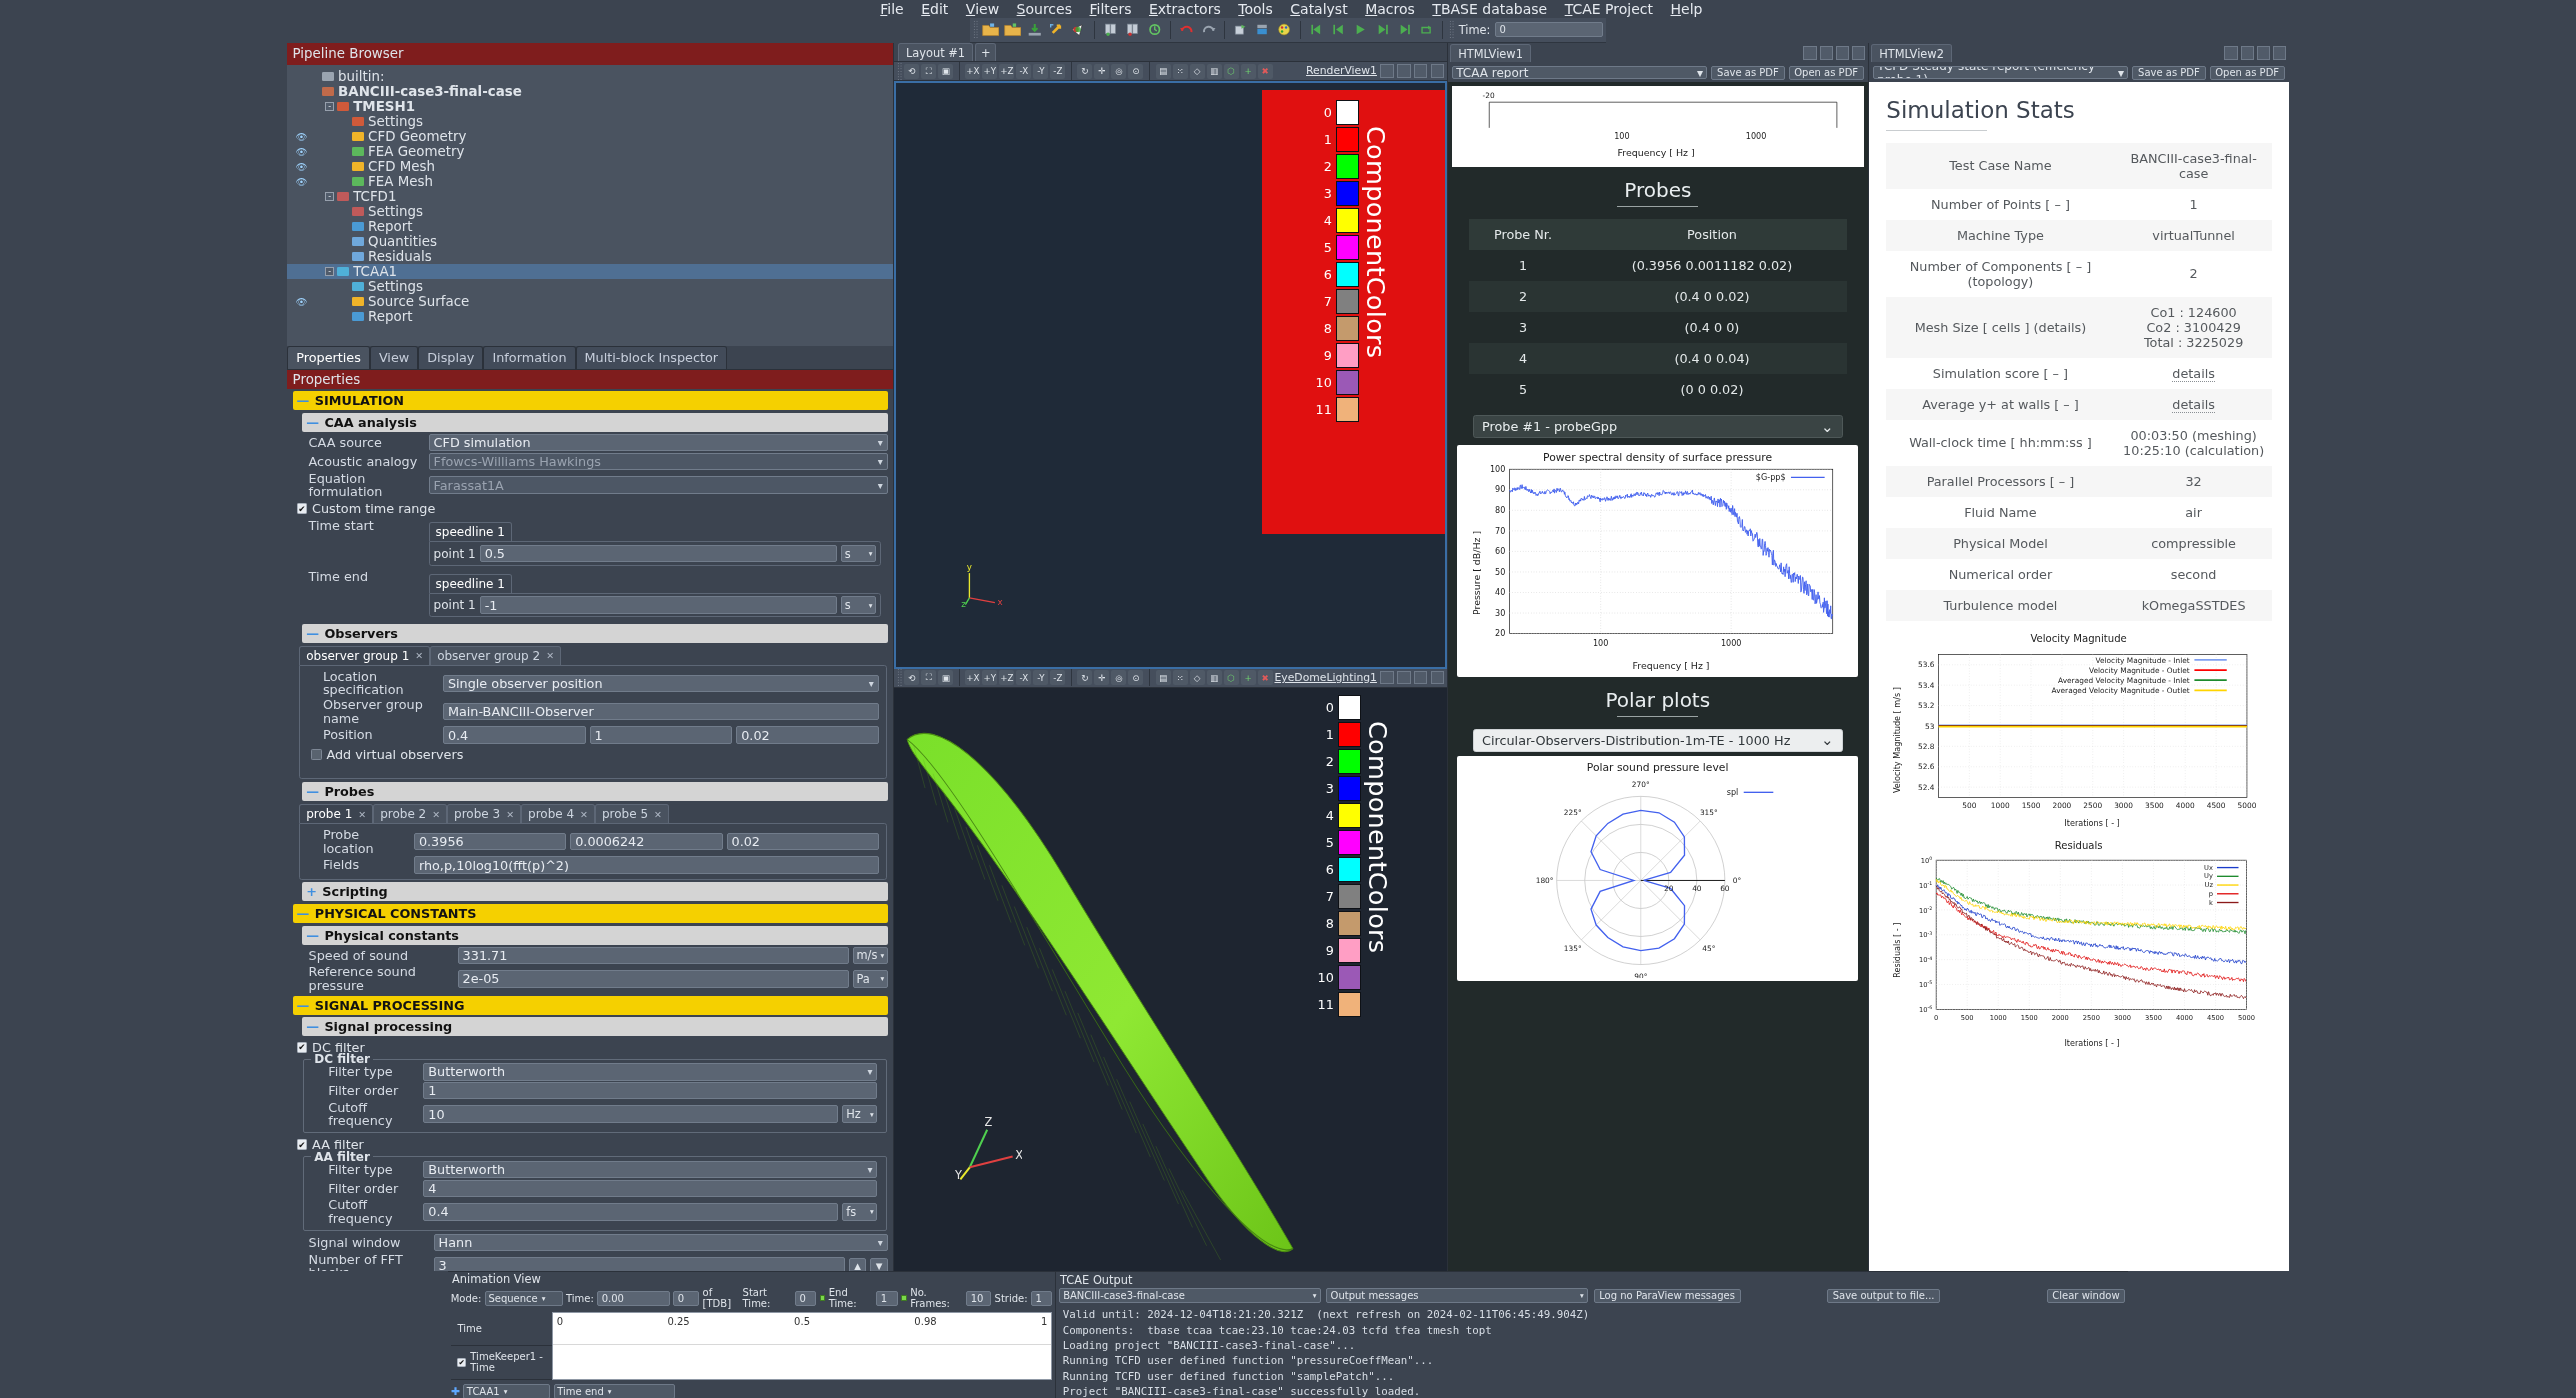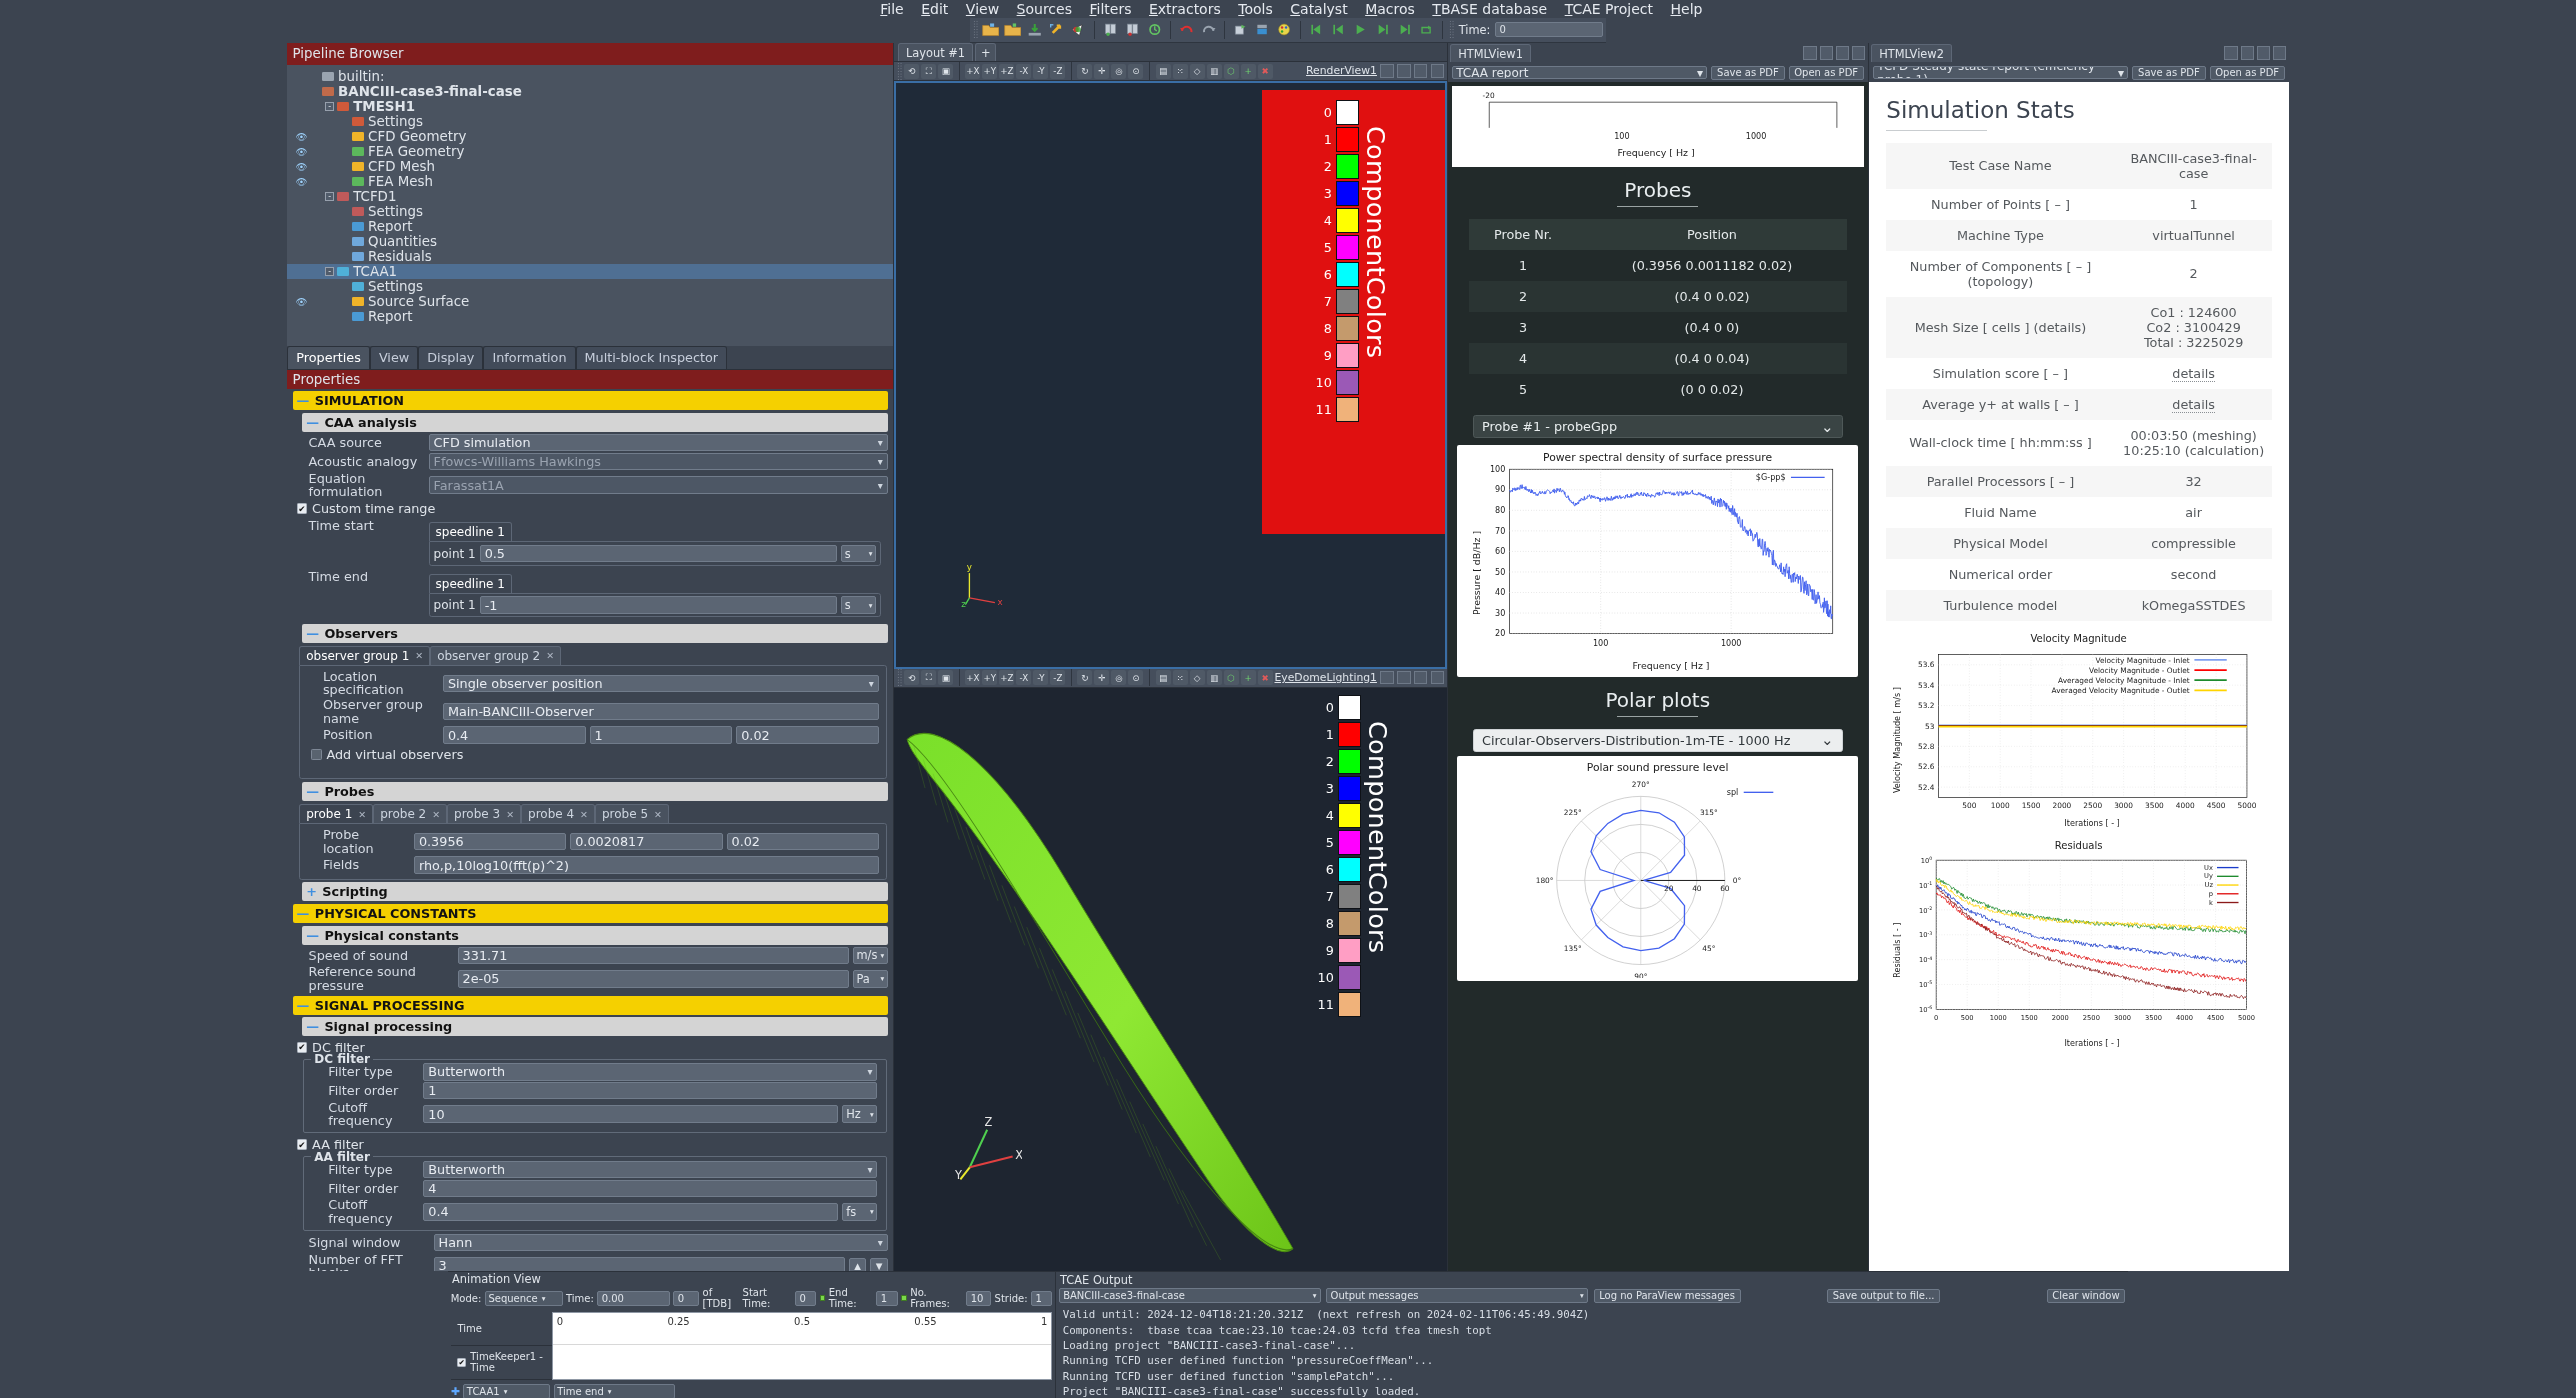--- a/index.html
+++ b/index.html
@@ -560,21 +560,21 @@
             </div>
             <div class="t">
               <span>probe 5</span>
               <span class="x">✕</span>
             </div>
           </div>
         <div class="subpanel">
           <div class="fld">
             <div class="lab" style="width:87px">Probe location</div>
             <div class="inp">0.3956</div>
-            <div class="inp">0.0020817</div>
+            <div class="inp">0.0006242</div>
             <div class="inp">0.02</div>
             </div>
           <div class="fld">
             <div class="lab" style="width:87px">Fields</div>
             <div class="inp">rho,p,10log10(fft(p)^2)</div>
             </div>
         </div>
 
         <div class="secGrey">
           <span class="pm">+</span>
@@ -1301,21 +1301,21 @@
           <div class="trkname">
             <span class="chk" style="width:9.4px;height:9.4px;font-size:7.4px">✔</span>
             <span>TimeKeeper1 - Time</span>
             </div>
         </div>
         <div class="trkarea">
           <div class="trkticks" id="trkTicks">
               <span>0</span>
               <span>0.25</span>
               <span>0.5</span>
-              <span>0.55</span>
+              <span>0.98</span>
               <span>1</span>
             </div>
           <div style="position:absolute;top:31px;left:0;right:0;height:0.7px;background:#d8d8d8"></div>
         </div>
       </div>
       <div class="animrow" style="padding-bottom:2.7px">
         <span style="color:#5fa8ff;font-size:10.8px">✚</span>
         <div class="asel" style="width:87px">TCAA1</div>
         <div class="asel" style="width:121px">Time end</div>
       </div>

